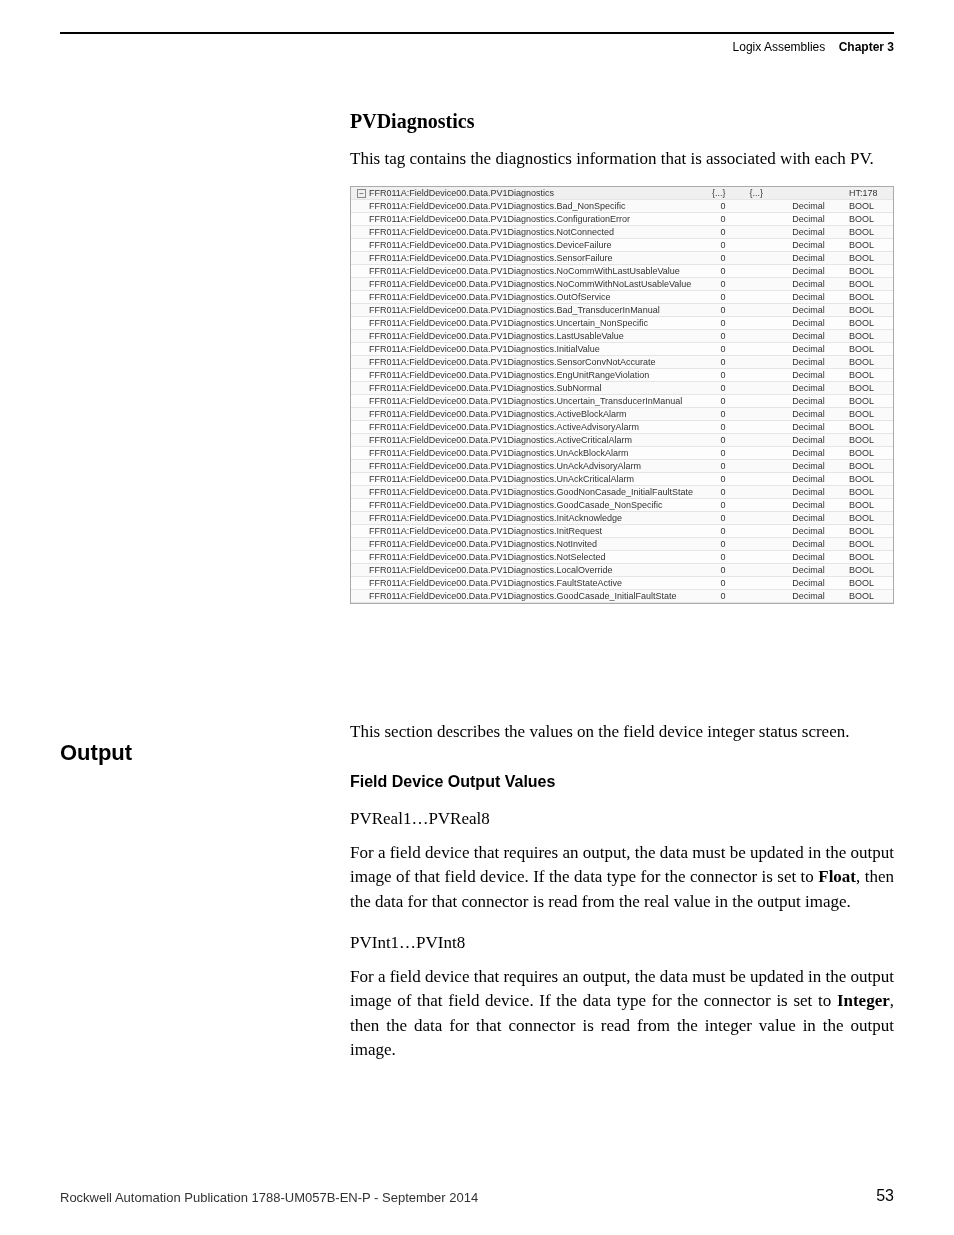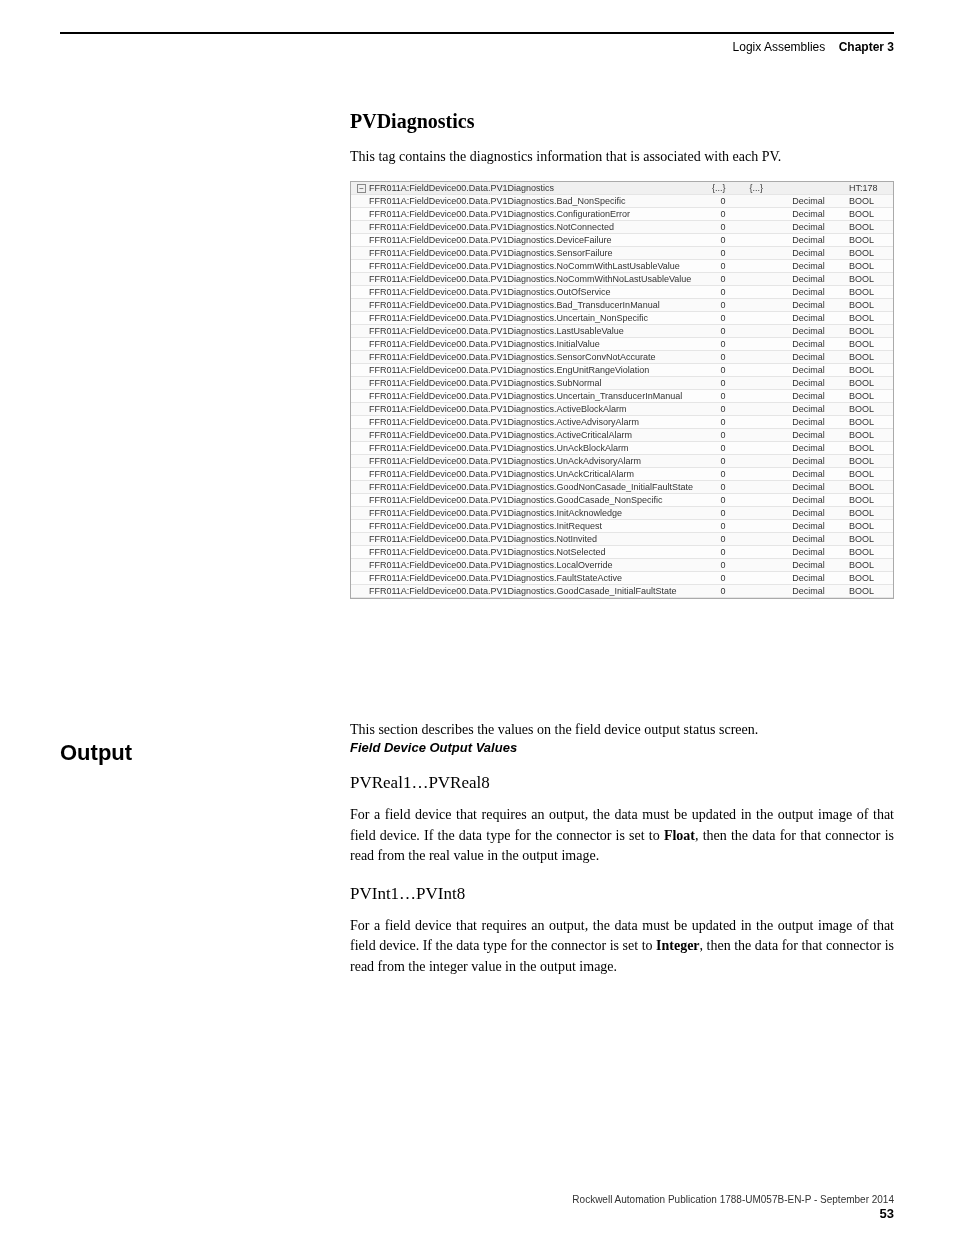--- a/index.html
+++ b/index.html
@@ -34,21 +34,21 @@
     right: 60px;
   }
   .sub-head {
     font-family: Georgia, serif;
     font-weight: 700;
     font-size: 20px;
     margin-bottom: 14px;
   }
   .body-text {
     font-family: Georgia, serif;
-    font-size: 14px;
+    font-size: 17px;
     line-height: 1.45;
   }
   .table-wrap {
     margin-top: 14px;
     border: 1px solid #aaa;
     background: #fdfdfd;
     font-family: Arial, Helvetica, sans-serif;
     font-size: 9px;
     color: #333;
   }
@@ -80,49 +80,49 @@
   .section-title {
     position: absolute;
     left: 60px;
     font-family: Arial, Helvetica, sans-serif;
     font-weight: 700;
     font-size: 22px;
   }
   .h2 {
     font-family: Arial, Helvetica, sans-serif;
     font-weight: 700;
-    font-size: 13px;
+    font-size: 16px;
+    margin-top: 28px;
     margin-bottom: 14px;
-    font-style: italic;
   }
   .h3 {
     font-family: Georgia, serif;
     font-weight: 400;
     font-size: 17px;
     margin-top: 18px;
     margin-bottom: 12px;
   }
   .footer {
     position: absolute;
     bottom: 30px;
     left: 60px;
     right: 60px;
     font-family: Arial, Helvetica, sans-serif;
-    font-size: 10px;
+    font-size: 13px;
     color: #333;
-    text-align: right;
+    text-align: left;
     margin-top: 45px;
   }
   .page-num {
     position: absolute;
-    bottom: 14px;
-    right: 60px;
-    font-family: Arial, Helvetica, sans-serif;
-    font-size: 13px;
-    font-weight: 700;
+    bottom: 30px;
+    right: 60px;
+    font-family: Arial, Helvetica, sans-serif;
+    font-size: 16px;
+    font-weight: 400;
   }
 </style>
 </head>
 <body>
 
 <div class="header-line"></div>
 <div class="header-text">
   <span class="label">Logix Assemblies</span>
   <span class="chap">Chapter 3</span>
 </div>
@@ -359,21 +359,21 @@
             <td class="col-type">BOOL</td>
           </tr>
         </tbody>
     </table>
   </div>
 </div>
 
 <div class="section-title" style="top:740px;">Output</div>
 
 <div class="content-left" style="top:720px;">
-  <div class="body-text">This section describes the values on the field device output status screen.</div>
+  <div class="body-text">This section describes the values on the field device integer status screen.</div>
 
   <div class="h2">Field Device Output Values</div>
 
   <div class="h3">PVReal1…PVReal8</div>
   <div class="body-text" style="text-align:justify;">
     <span>For a field device that requires an output, the data must be updated in the output image of that field device. If the data type for the connector is set to </span><b>Float</b><span>, then the data for that connector is read from the real value in the output image.</span>
   </div>
 
   <div class="h3">PVInt1…PVInt8</div>
   <div class="body-text" style="text-align:justify;">

